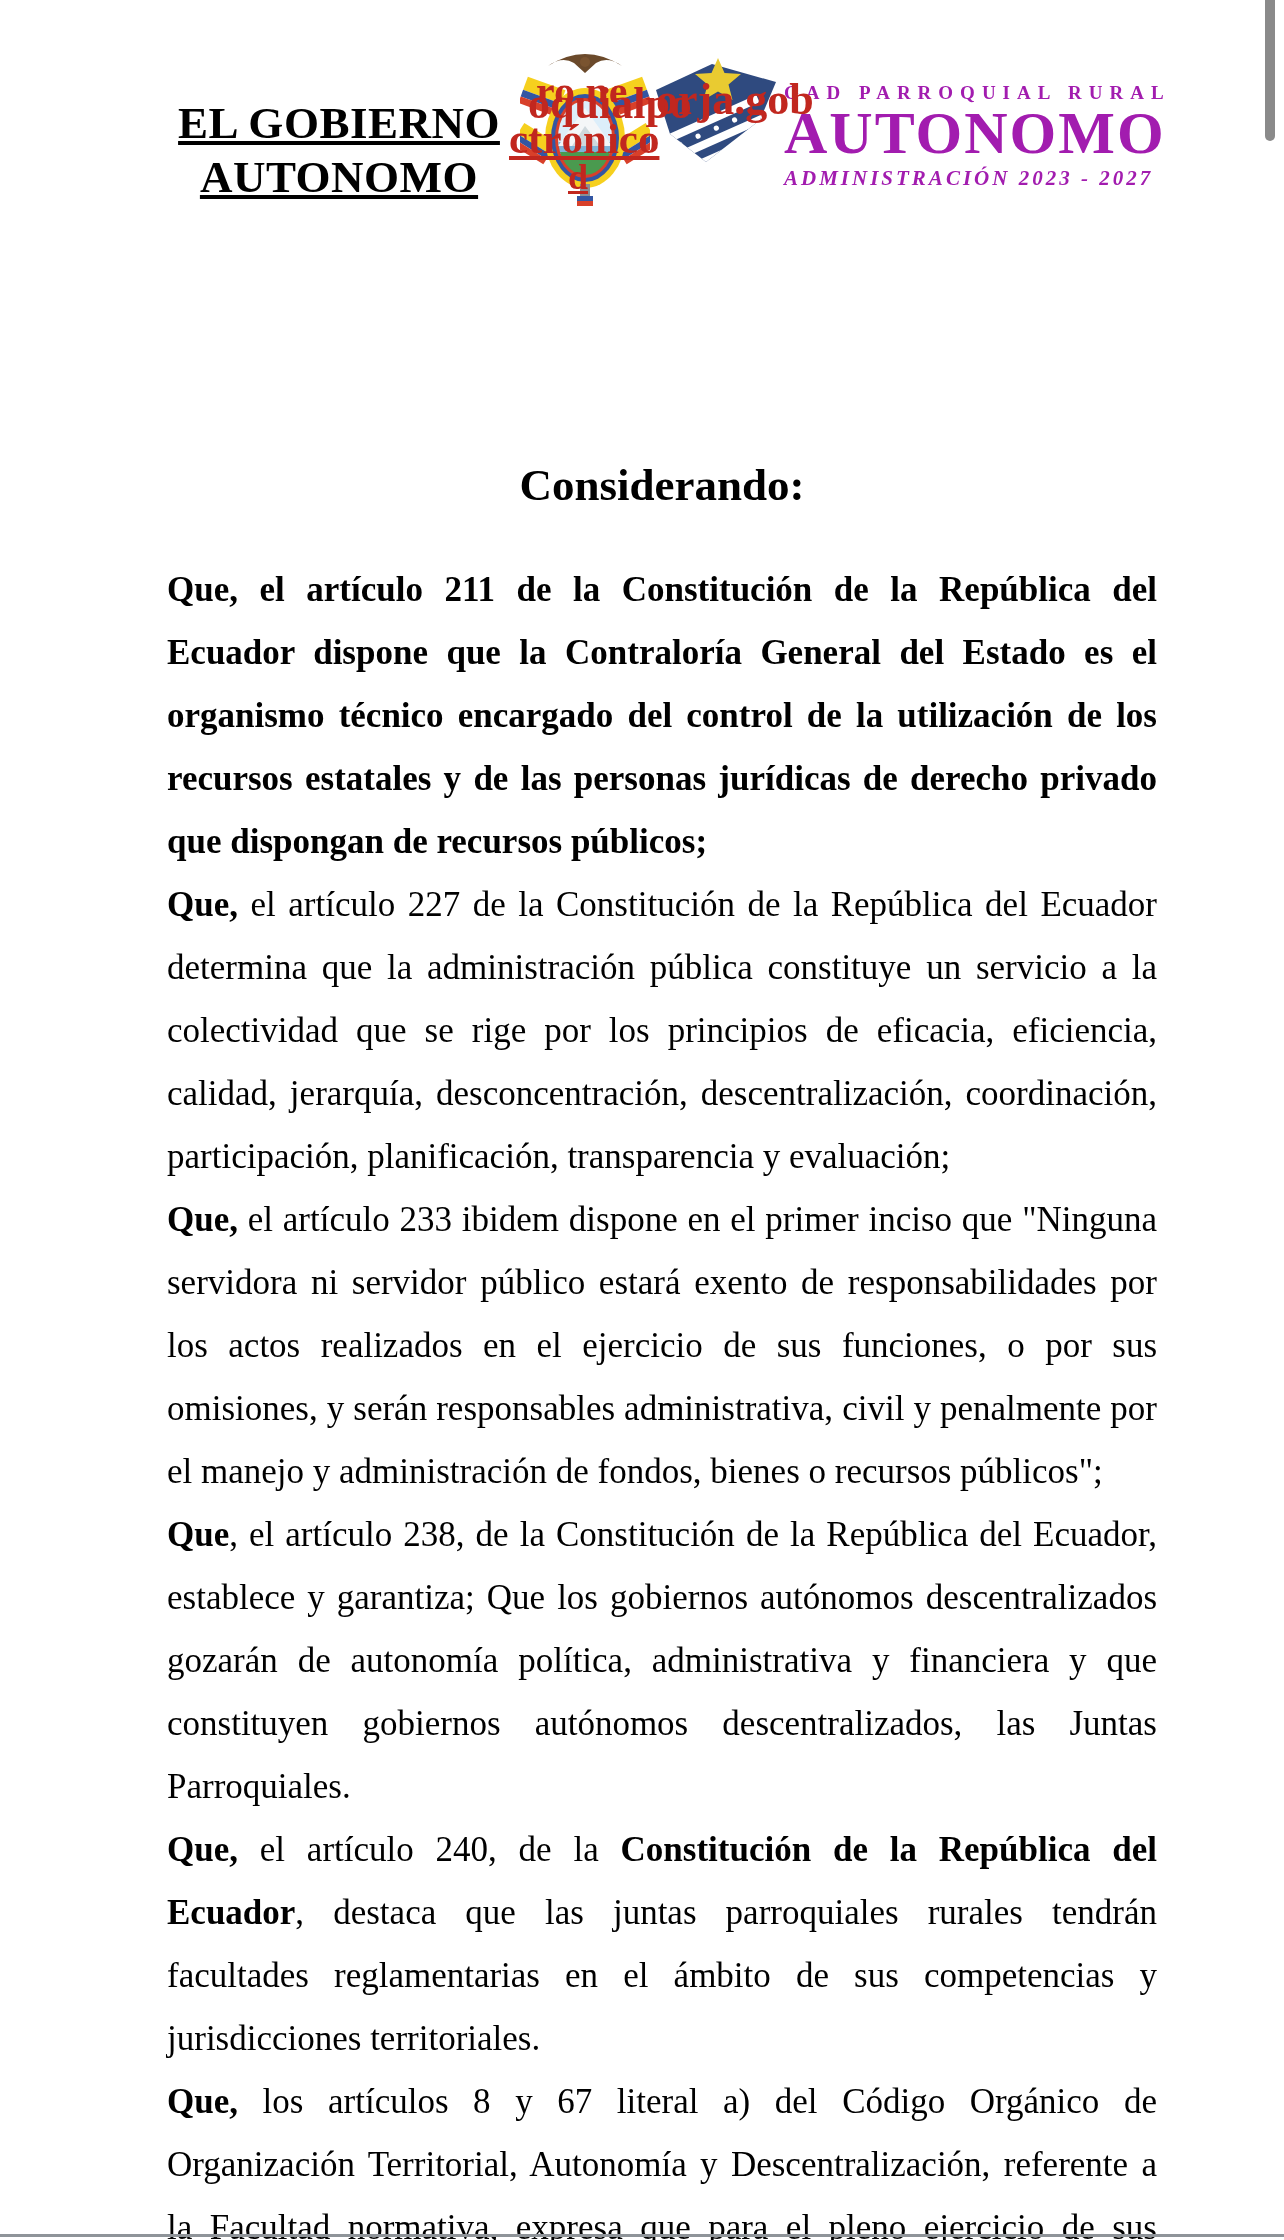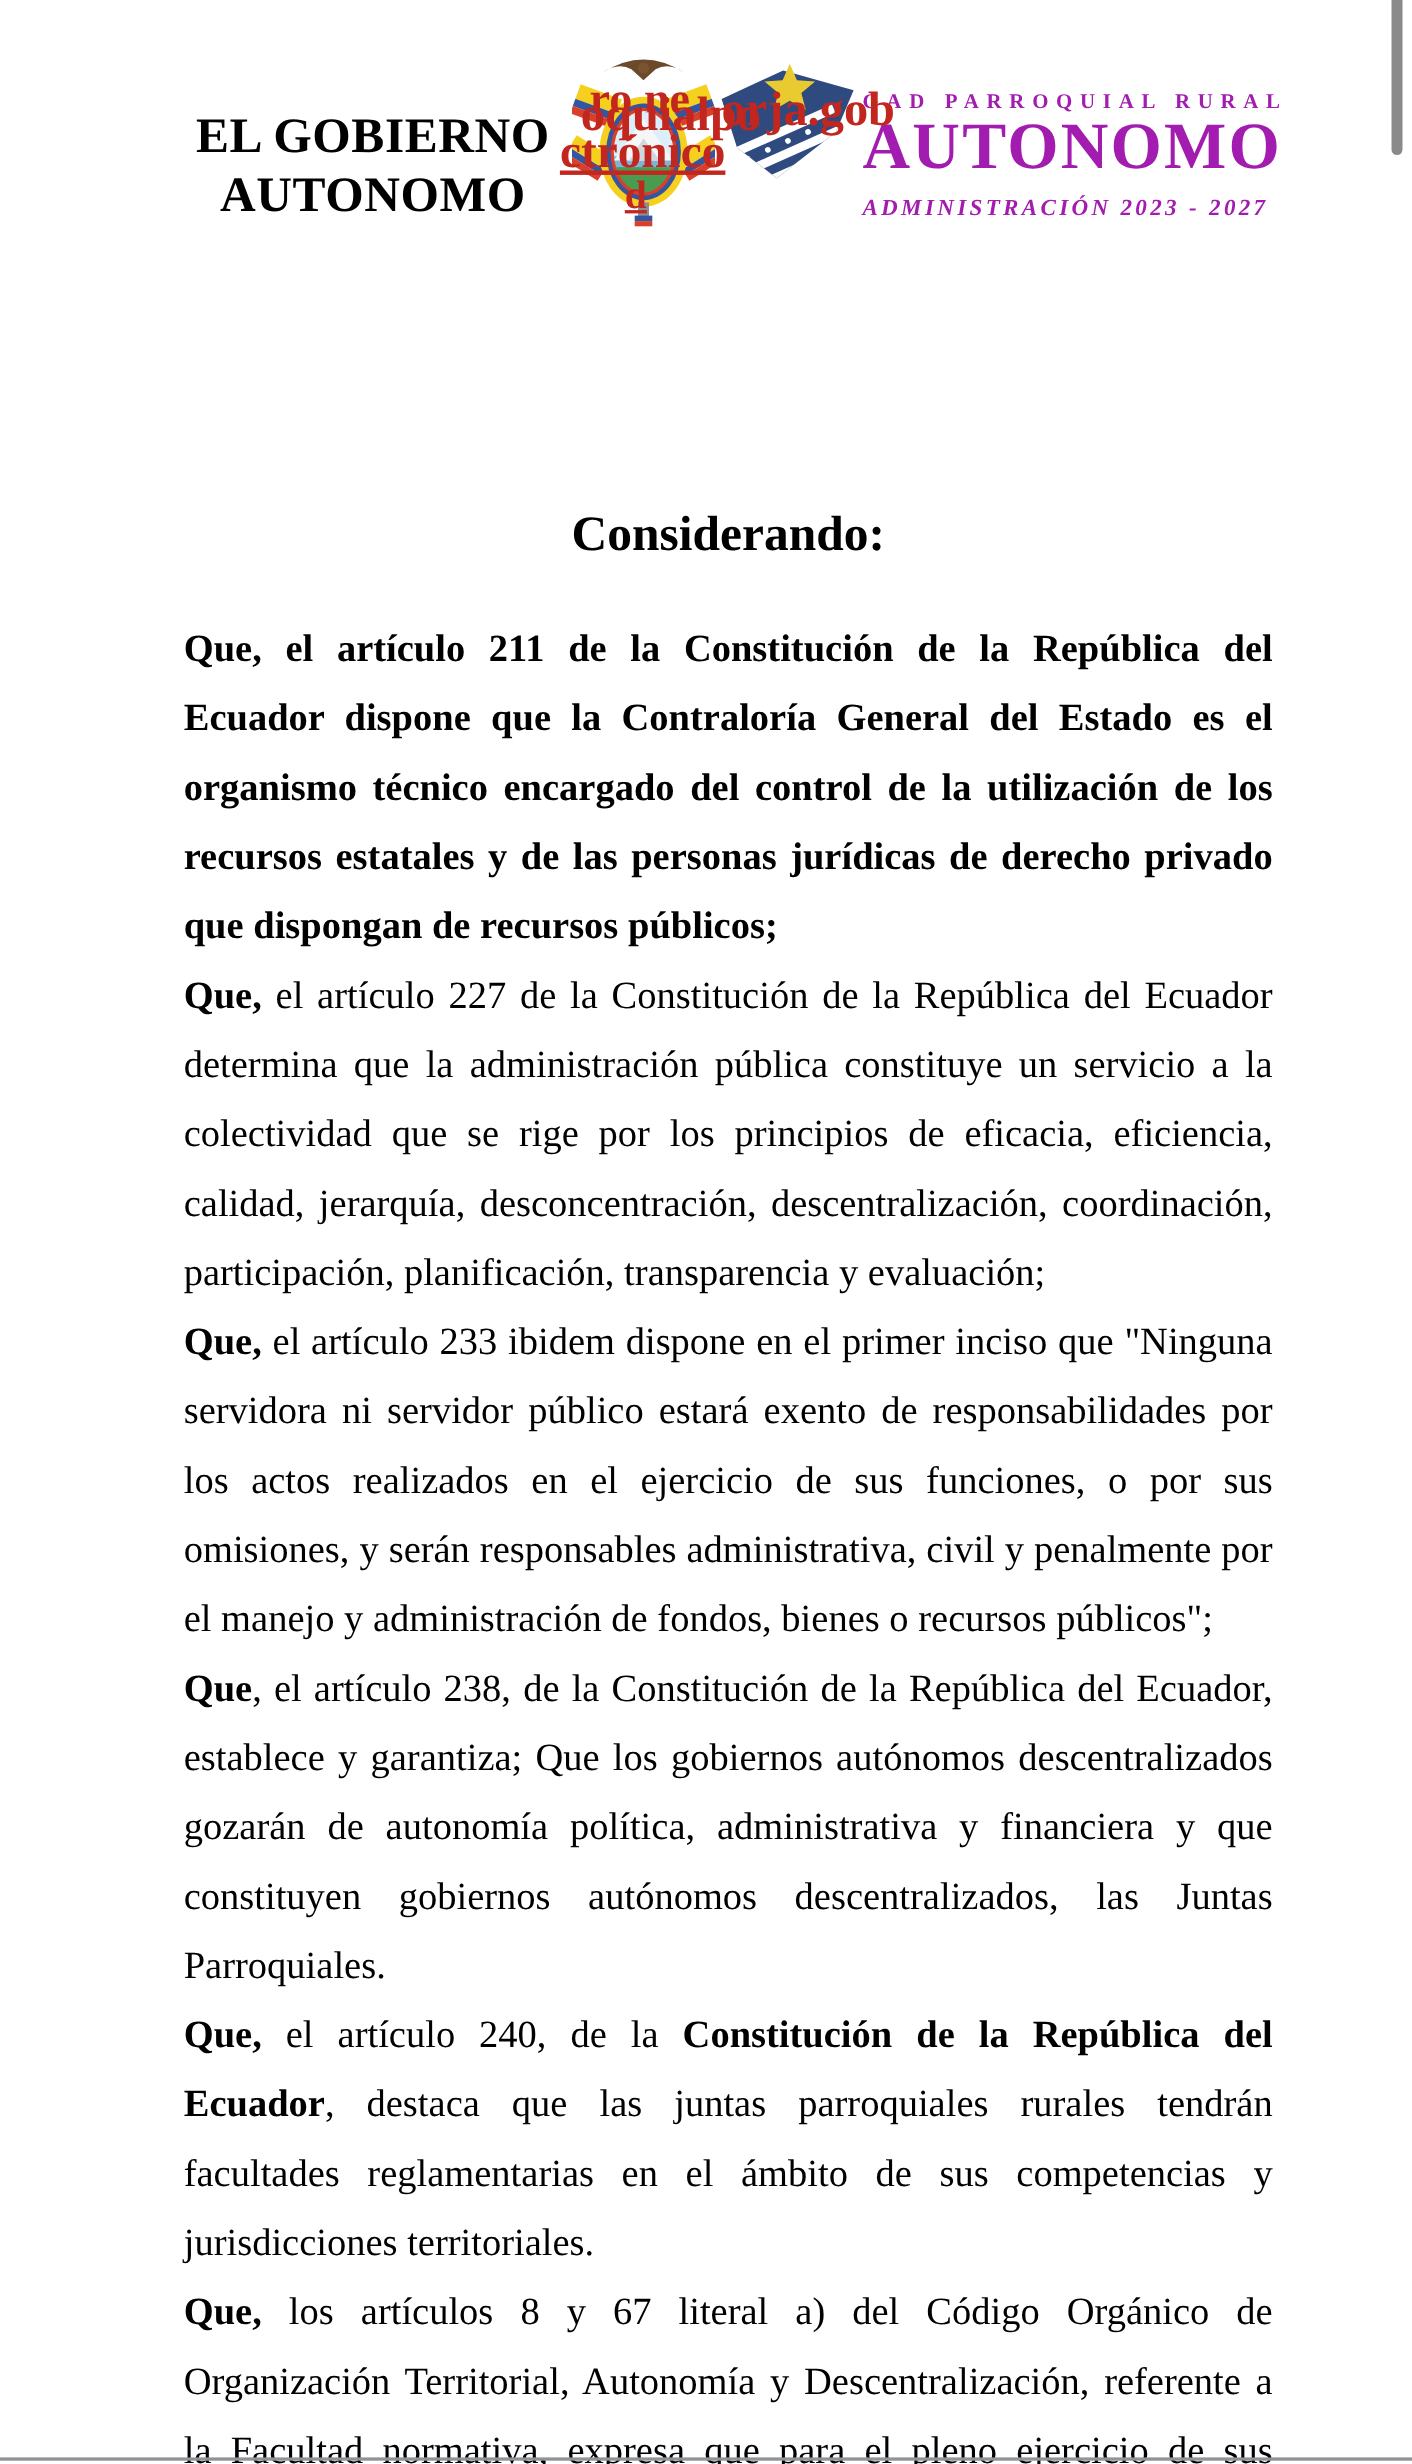--- a/index.html
+++ b/index.html
@@ -9,36 +9,37 @@
     background:#ffffff;
     overflow:hidden;
     font-family:"Liberation Serif","DejaVu Serif",serif;
     color:#000;
   }
   
   .title-left{
     position:absolute;left:138px;top:96px;width:402px;
     text-align:center;font-weight:bold;font-size:45px;line-height:54px;
     letter-spacing:0.5px;
+    text-decoration:underline;
   }
   .main-title{
     position:absolute;left:167px;top:196px;width:990px;
     text-align:center;font-weight:bold;font-size:45px;line-height:54px;
   }
   .subtitle{
     position:absolute;left:167px;top:460px;width:990px;
     text-align:center;font-weight:bold;font-size:45px;line-height:50px;
   }
   
   .coat-of-arms{position:absolute;left:520px;top:46px;width:130px;height:160px;z-index:2;}
   .posorja-shield{position:absolute;left:648px;top:56px;width:134px;height:114px;z-index:2;}
   .posorja-text{position:absolute;left:784px;top:82px;width:390px;z-index:2;}
   .posorja-line1{font-weight:bold;font-size:19px;letter-spacing:7px;white-space:nowrap;}
   .posorja-wordmark{font-weight:bold;font-size:60px;line-height:58px;letter-spacing:2px;white-space:nowrap;}
-  .posorja-line3{font-weight:bold;font-style:italic;font-size:21px;letter-spacing:3px;white-space:nowrap;margin-top:14px;}
+  .posorja-line3{font-weight:bold;font-style:italic;font-size:21px;letter-spacing:3px;white-space:nowrap;margin-top:4px;}
   
   .wm-frag{
     position:absolute;z-index:6;font-weight:bold;white-space:nowrap;
     font-family:"Liberation Serif","DejaVu Serif",serif;
   }
   .wm-clip{position:absolute;z-index:6;overflow:hidden;}
   
   .doc-body{
     position:absolute;left:167px;top:558px;width:990px;
     font-size:35px;line-height:63px;text-align:justify;

